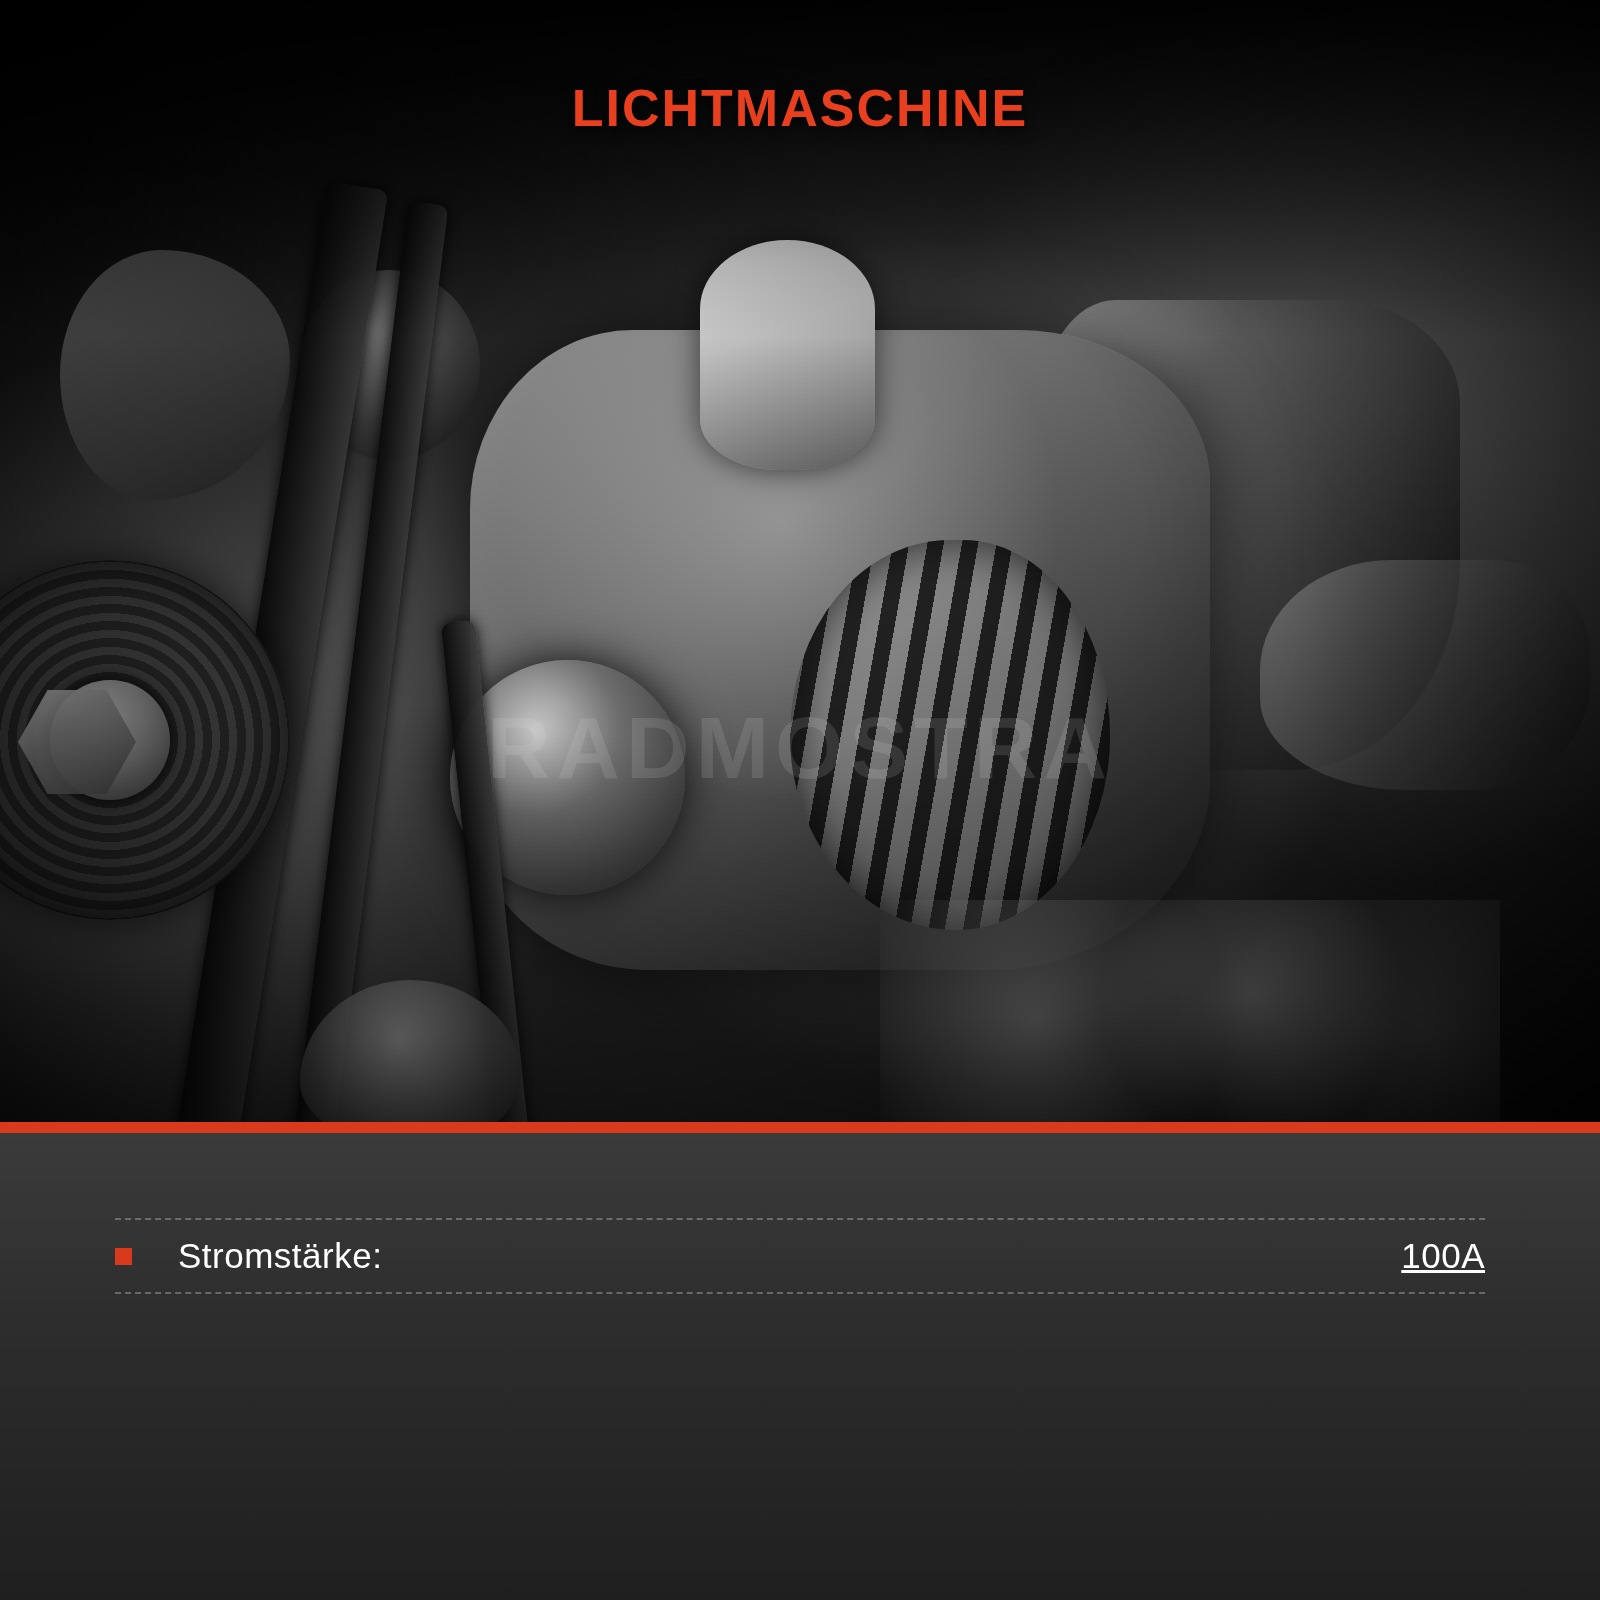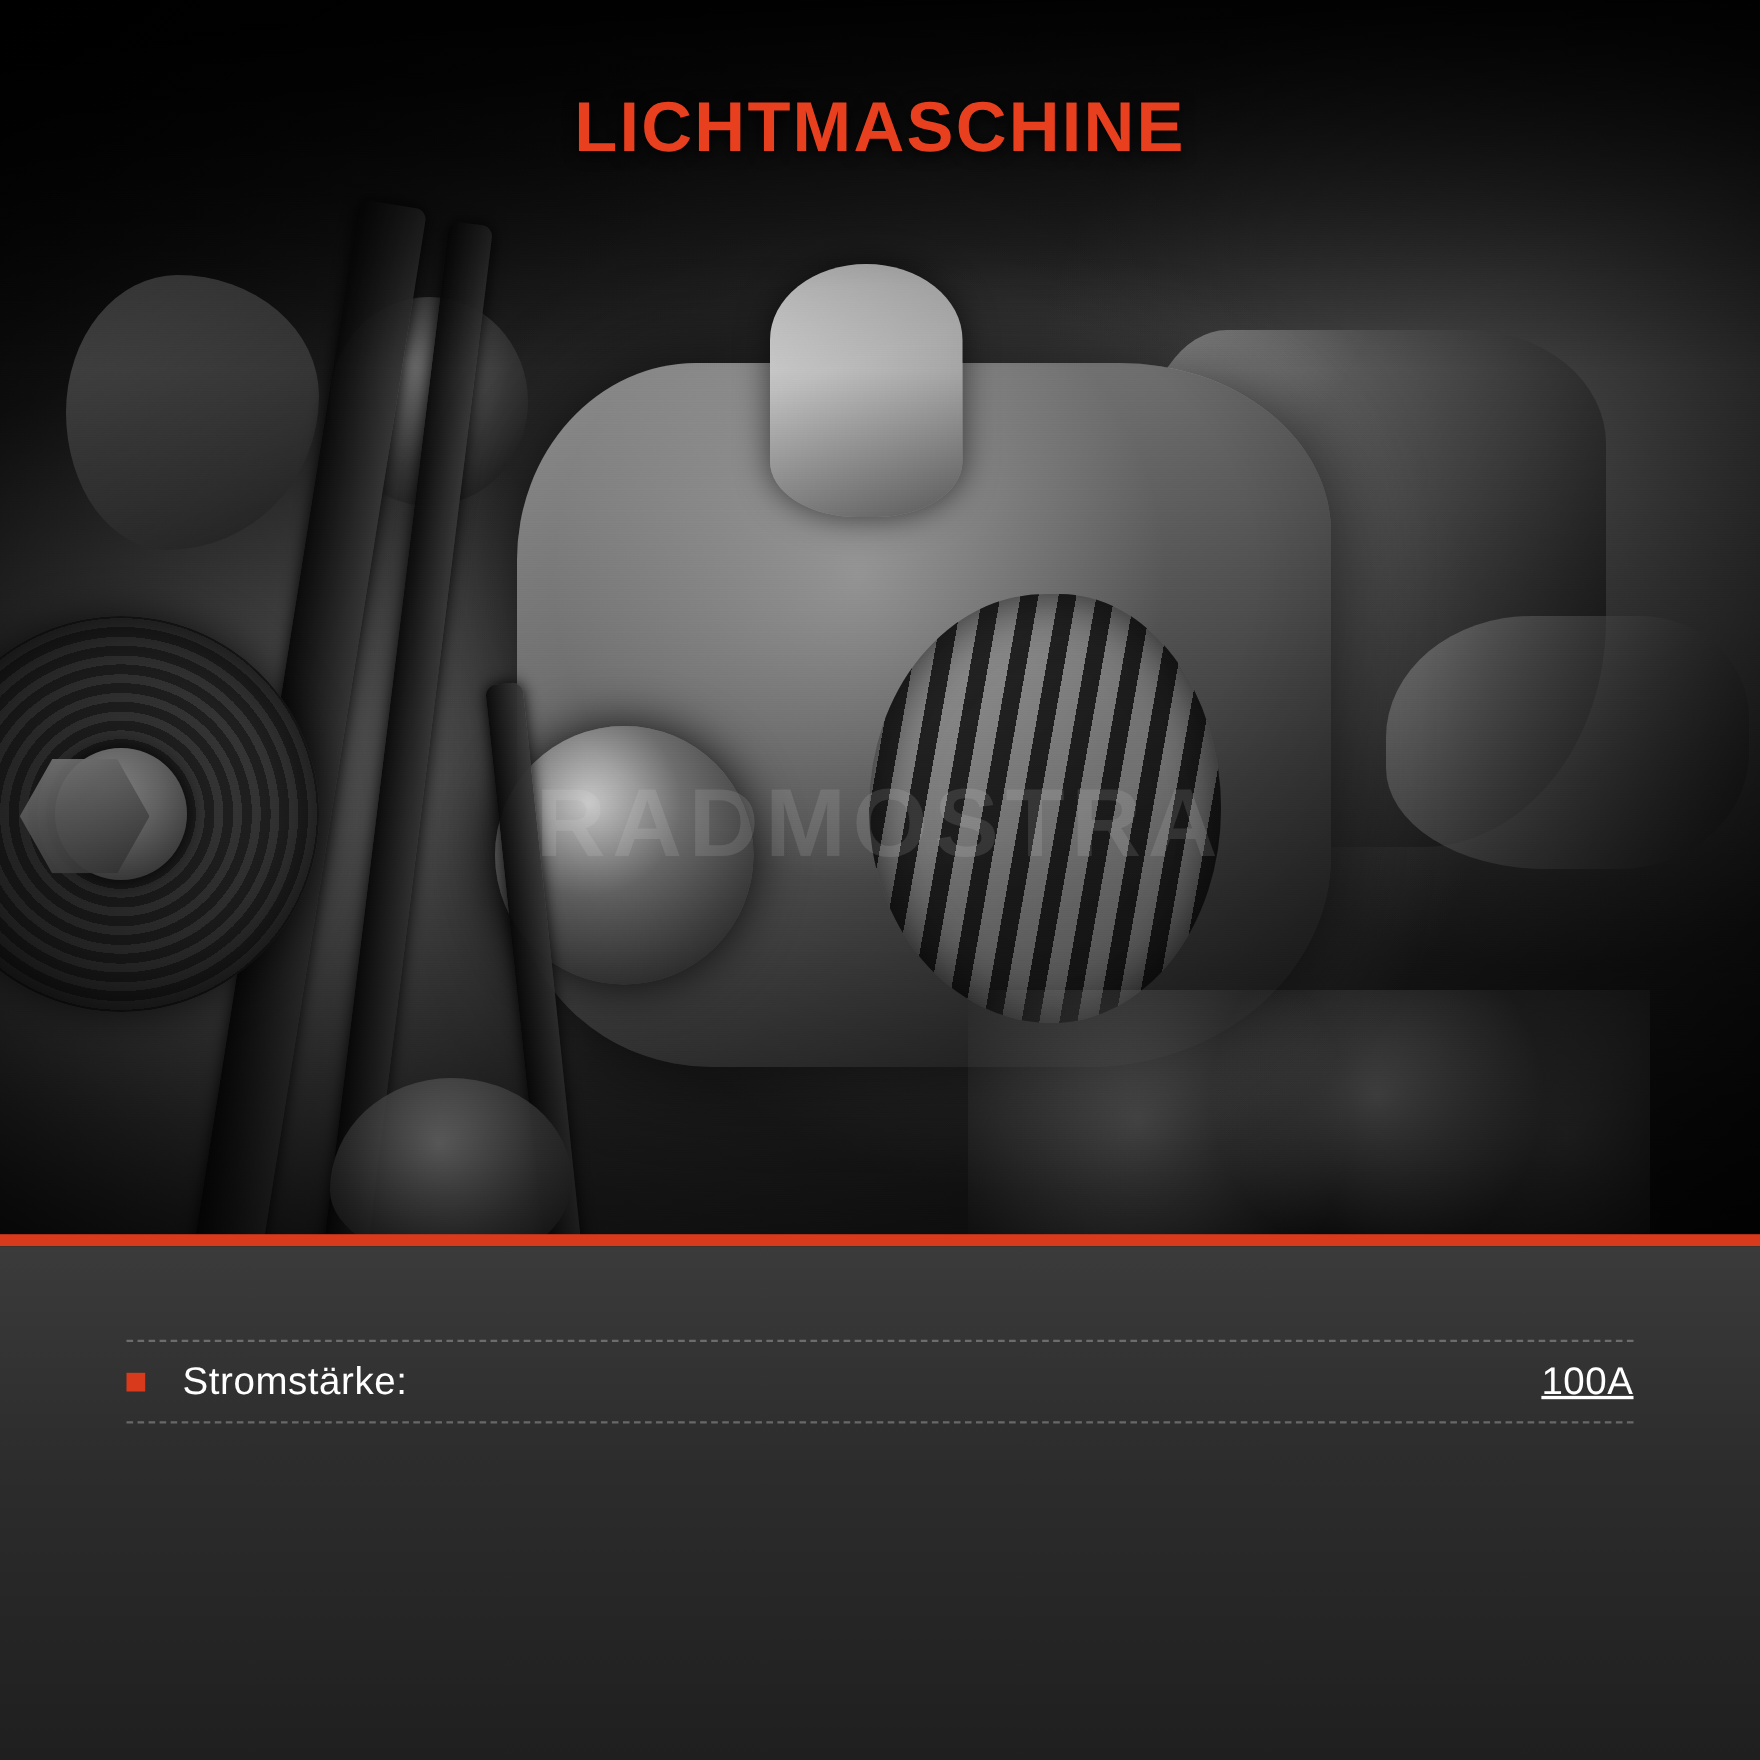--- a/index.html
+++ b/index.html
@@ -234,21 +234,21 @@
     white-space: nowrap;
   }
 
   
   .title {
     position: absolute;
     left: 0;
     top: 78px;
     width: 1600px;
     text-align: center;
-    font-size: 64px;
+    font-size: 52px;
     font-weight: 700;
     letter-spacing: 2px;
     color: #e8401f;
     text-shadow: 0 3px 14px rgba(0,0,0,0.85);
   }
   .subtitle {
     position: absolute;
     left: 0;
     top: 192px;
     width: 1600px;
@@ -283,20 +283,21 @@
     left: 115px;
     top: 85px;
     width: 1370px;
   }
   .spec-row {
     position: relative;
     display: flex;
     align-items: center;
     height: 72px;
     border-top: 2px dashed rgba(255,255,255,0.28);
+    gap: 12px;
   }
   .spec-row:last-child {
     border-bottom: 2px dashed rgba(255,255,255,0.28);
   }
   .bullet {
     width: 17px;
     height: 17px;
     background: #d93a1c;
     margin-right: 34px;
     flex: 0 0 auto;

